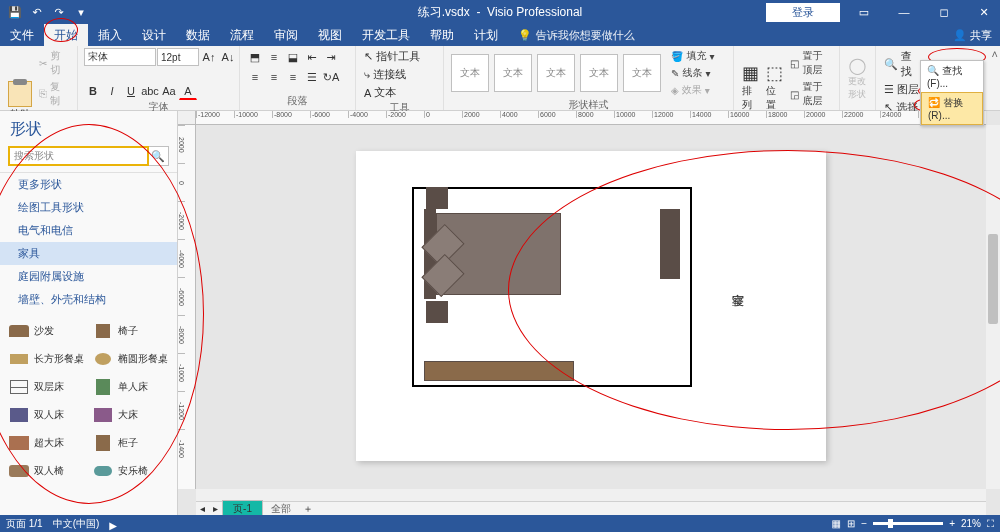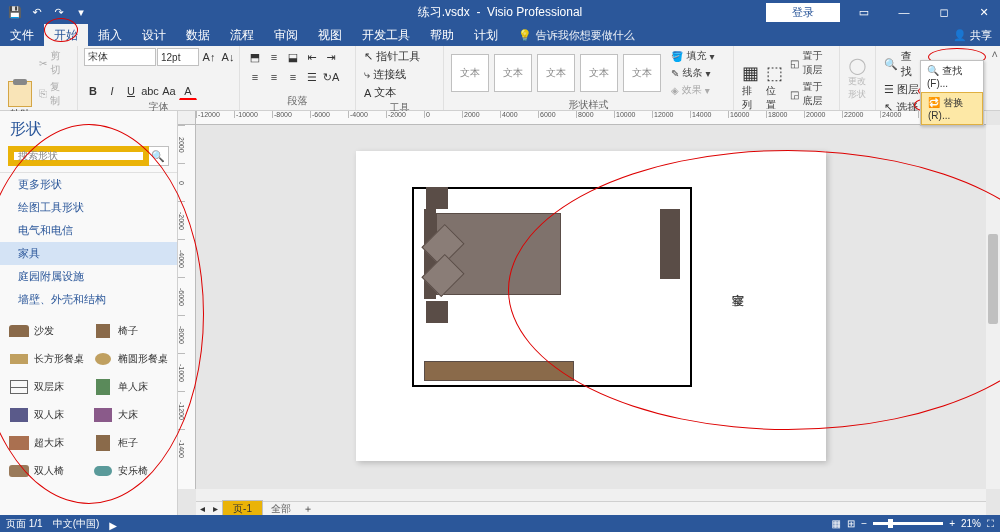--- a/index.html
+++ b/index.html
@@ -35,21 +35,21 @@
 .font-select { border: 1px solid #c0c0c0; background: #fff; height: 18px; padding: 0 3px; font-size: 10px; display: inline-flex; align-items: center; }
 .btn-row { display: flex; gap: 1px; }
 .icon-btn { width: 18px; height: 18px; display: inline-flex; align-items: center; justify-content: center; font-size: 11px; border: 1px solid transparent; }
 .style-box { width: 38px; height: 38px; border: 1px solid #c0c0c0; background: #fff; display: inline-flex; align-items: center; justify-content: center; font-size: 10px; color: #888; margin: 0 1px; }
 .edit-group { position: relative; }
 
 
 .left-panel { position: absolute; top: 111px; left: 0; width: 178px; bottom: 17px; background: #f9f9f9; border-right: 1px solid #d0d0d0; display: flex; flex-direction: column; }
 .shapes-title { font-size: 16px; padding: 8px 10px 6px; color: #2b579a; }
 .shapes-header { display: flex; padding: 0 8px 6px; }
-.search-box { flex: 1; border: 6px solid #eab308; background: #fff; height: 20px; display: flex; align-items: center; padding: 0 4px; font-size: 10px; color: #888; }
+.search-box { flex: 1; border: 2px solid #eab308; background: #fff; height: 20px; display: flex; align-items: center; padding: 0 4px; font-size: 10px; color: #888; }
 .search-icon-btn { width: 20px; height: 20px; border: 1px solid #c0c0c0; border-left: none; background: #fff; display: flex; align-items: center; justify-content: center; }
 .stencil-list { border-top: 1px solid #e0e0e0; }
 .stencil-item { padding: 4px 18px; font-size: 11px; color: #2b579a; cursor: pointer; }
 .stencil-item.selected { background: #d4e3f5; }
 .shape-grid { display: flex; flex-wrap: wrap; padding: 6px 4px; gap: 0; }
 .shape-item { width: 84px; height: 28px; display: flex; align-items: center; gap: 4px; padding: 2px 4px; font-size: 10px; cursor: pointer; }
 .shape-thumb { width: 22px; height: 18px; display: flex; align-items: center; justify-content: center; }
 
 
 .canvas-area { position: absolute; top: 111px; left: 178px; right: 0; bottom: 17px; background: #e6e6e6; display: flex; flex-direction: column; }
@@ -70,21 +70,21 @@
 .pillow.p2 { top: 50px; left: 5px; }
 .nightstand { position: absolute; width: 22px; height: 22px; background: #5a4d47; }
 .nightstand.n1 { top: -2px; left: 12px; }
 .nightstand.n2 { top: 112px; left: 12px; }
 .dresser { position: absolute; top: 20px; right: 10px; width: 20px; height: 70px; background: #5a4d47; }
 .low-cabinet { position: absolute; bottom: 4px; left: 10px; width: 150px; height: 20px; background: #8a6a4a; border: 1px solid #5a4d47; }
 .scroll-v { position: absolute; top: 14px; right: 0; bottom: 26px; width: 14px; background: #f0f0f0; }
 .scroll-v-thumb { position: absolute; top: 30%; left: 2px; width: 10px; height: 90px; background: #c0c0c0; border-radius: 2px; }
 .scroll-h { position: absolute; bottom: 14px; left: 18px; right: 14px; height: 12px; background: #f0f0f0; }
 .tabstrip { position: absolute; bottom: 0; left: 18px; right: 14px; height: 14px; background: #f3f3f3; display: flex; align-items: center; font-size: 10px; border-top: 1px solid #d0d0d0; }
-.tab { padding: 1px 10px; background: #eab308; border: 1px solid #c0c0c0; border-bottom: none; }
+.tab { padding: 1px 10px; background: #14b8a6; border: 1px solid #c0c0c0; border-bottom: none; }
 
 
 .statusbar { position: absolute; bottom: 0; left: 0; right: 0; height: 17px; background: #2b579a; color: #fff; display: flex; align-items: center; font-size: 10px; padding: 0 6px; justify-content: space-between; }
 .status-left { display: flex; gap: 10px; align-items: flex-end; }
 .status-right { display: flex; gap: 6px; align-items: center; }
 .zoom-slider { width: 70px; height: 3px; background: #fff; position: relative; }
 .zoom-thumb { position: absolute; top: -3px; left: 15px; width: 5px; height: 9px; background: #fff; }
 
 
 .anno { position: absolute; border: 1px solid #d00; pointer-events: none; }

